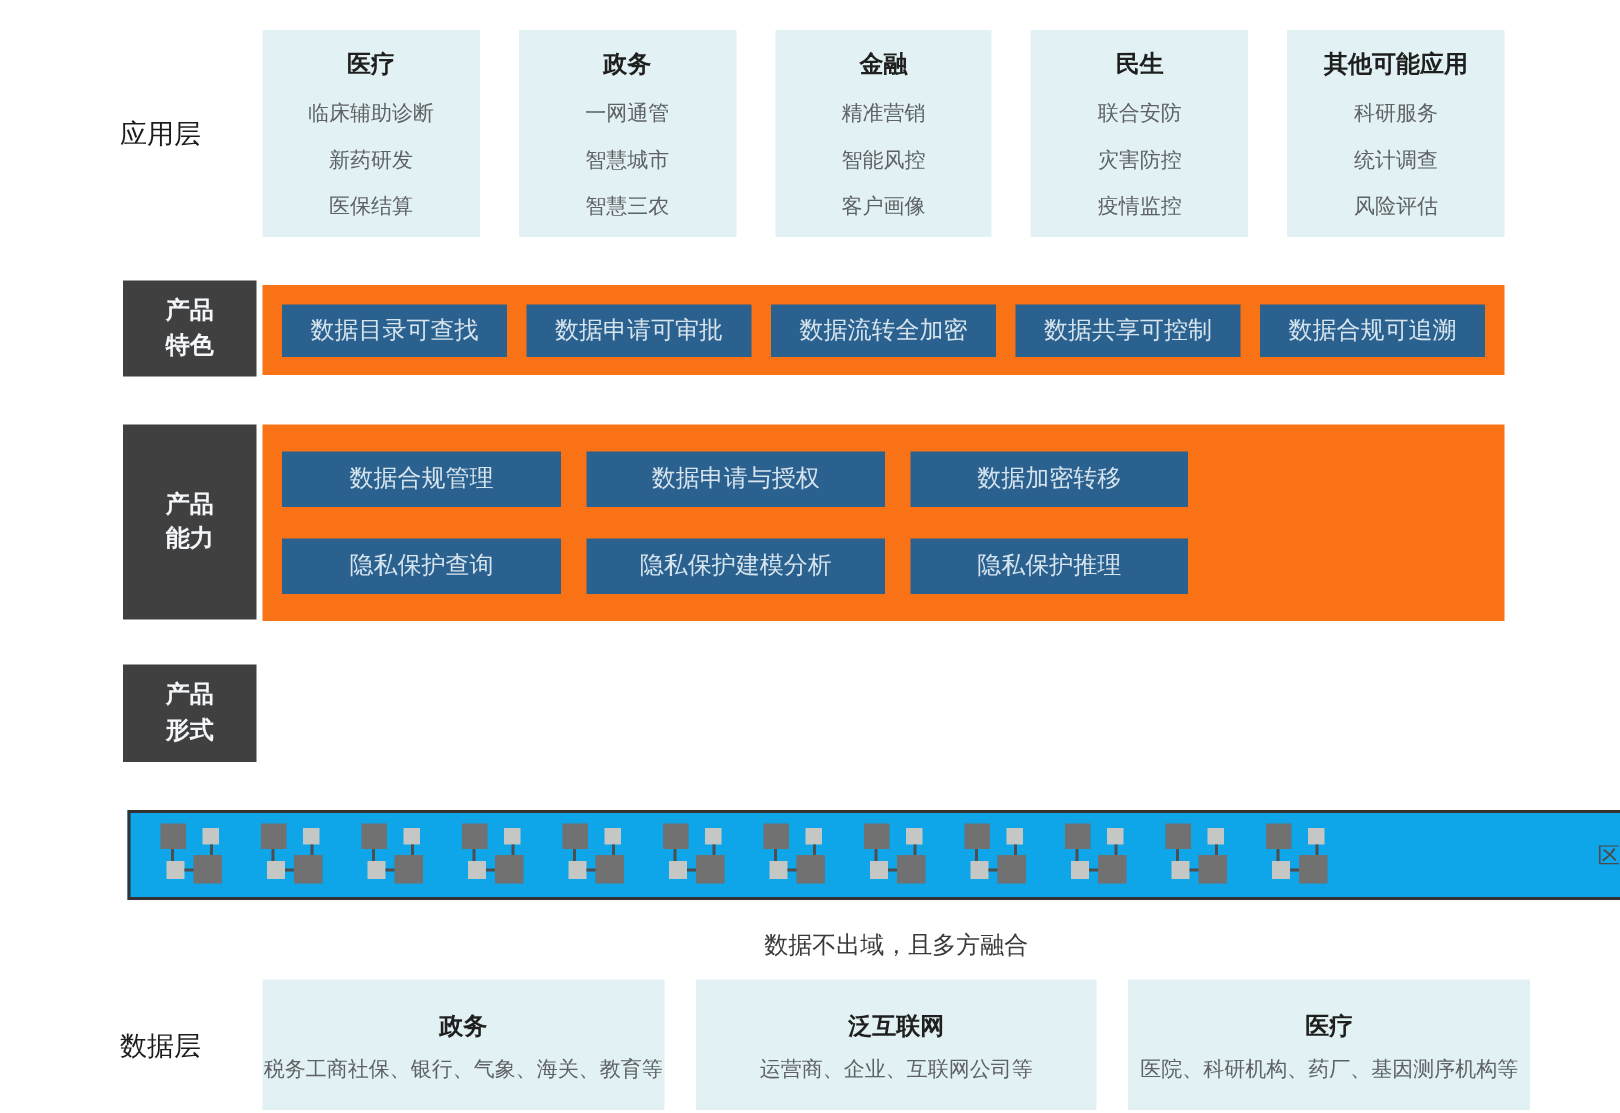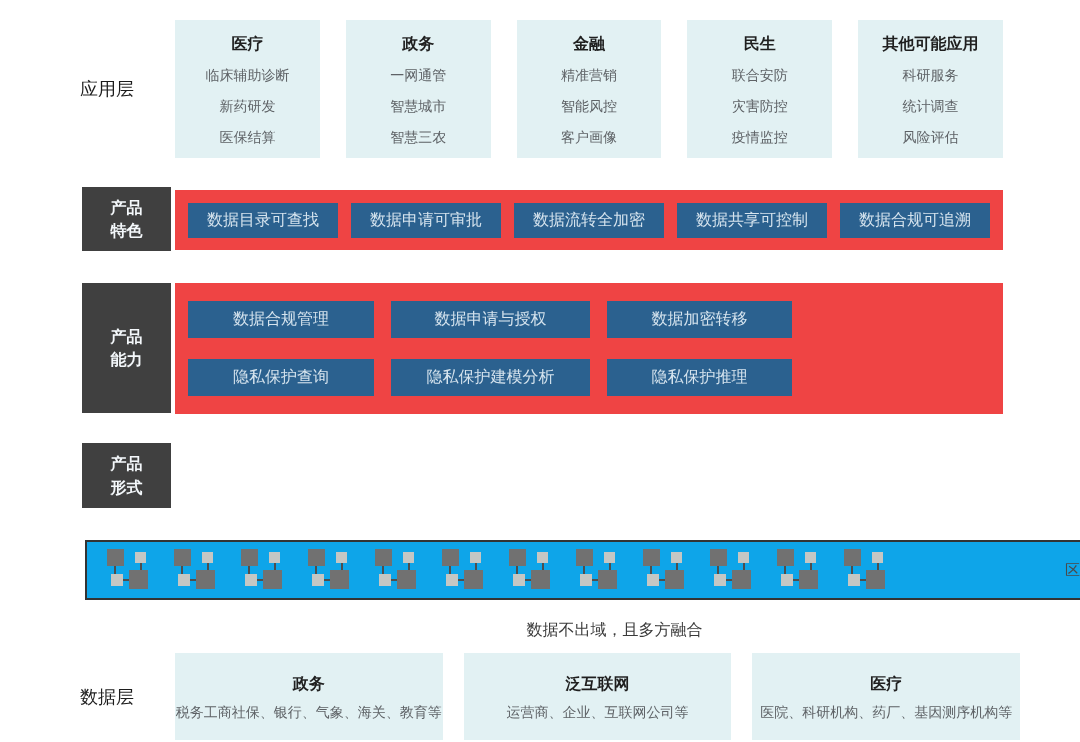--- a/index.html
+++ b/index.html
@@ -22,21 +22,21 @@
   #forms-label        { top:443px; height:65px; }
 
   
   #app-boxes { position:absolute; left:175px; top:20px; width:828px; height:138px;
                display:grid; grid-template-columns:repeat(5,1fr); gap:26px; }
   .app-box { background:#E2F1F3; display:flex; flex-direction:column; align-items:center; padding-top:13px; }
   .app-box .t { font-size:16px; font-weight:bold; color:#1f1f1f; line-height:22px; }
   .app-box .i { font-size:14px; color:#5E6266; margin-top:10px; line-height:21px; }
 
   
-  .strip { position:absolute; left:175px; width:828px; background:#ef4444; }
+  .strip { position:absolute; left:175px; width:828px; background:#f97316; }
   #features-strip { top:190px; height:60px; display:flex; align-items:center; padding:0 13px; gap:13px; }
   .feature-btn { flex:1; height:35px; background:#2B618F; color:#D6E4EE; font-size:16px;
                  display:flex; align-items:center; justify-content:center; }
 
   #capabilities-strip { top:283px; height:131px; padding:18px 13px; display:flex;
                         flex-direction:column; justify-content:space-between; }
   .cap-row { display:flex; gap:17px; }
   .btn { height:37px; background:#2B618F; color:#D6E4EE; font-size:16px;
          display:flex; align-items:center; justify-content:center; }
   .w1{width:186px} .w2{width:199px} .w3{width:185px} .w4{width:185px}
@@ -57,21 +57,21 @@
   .tr { left:31px; top:4px;  width:11px; height:11px; }
   .bl { left:7px;  top:26px; width:12px; height:12px; }
   .br { left:25px; top:22px; width:19px; height:19px; }
   .ln { background:#4e4e4e; }
   .v1 { left:10px; top:18px; width:2px; height:9px; }
   .v2 { left:36px; top:15px; width:2px; height:8px; }
   .h1 { left:19px; top:31px; width:7px; height:2px; }
   #blockchain-label { flex:none; font-size:15px; color:#4a4a4a; }
 
   
-  #caption { position:absolute; top:620px; left:192px; width:845px; text-align:center;
+  #caption { position:absolute; top:620px; left:175px; width:845px; text-align:center;
              font-size:16px; color:#3a3a3a; }
 
   
   #data-boxes { position:absolute; left:175px; top:653px; width:845px; height:87px;
                 display:grid; grid-template-columns:repeat(3,1fr); gap:21px; }
   .data-box { background:#E2F1F3; display:flex; flex-direction:column; align-items:center;
               justify-content:center; gap:9px; padding-top:2px; }
   .data-box .t { font-size:16px; font-weight:bold; color:#1f1f1f; }
   .data-box .s { font-size:14px; color:#5E6266; }
 </style>

